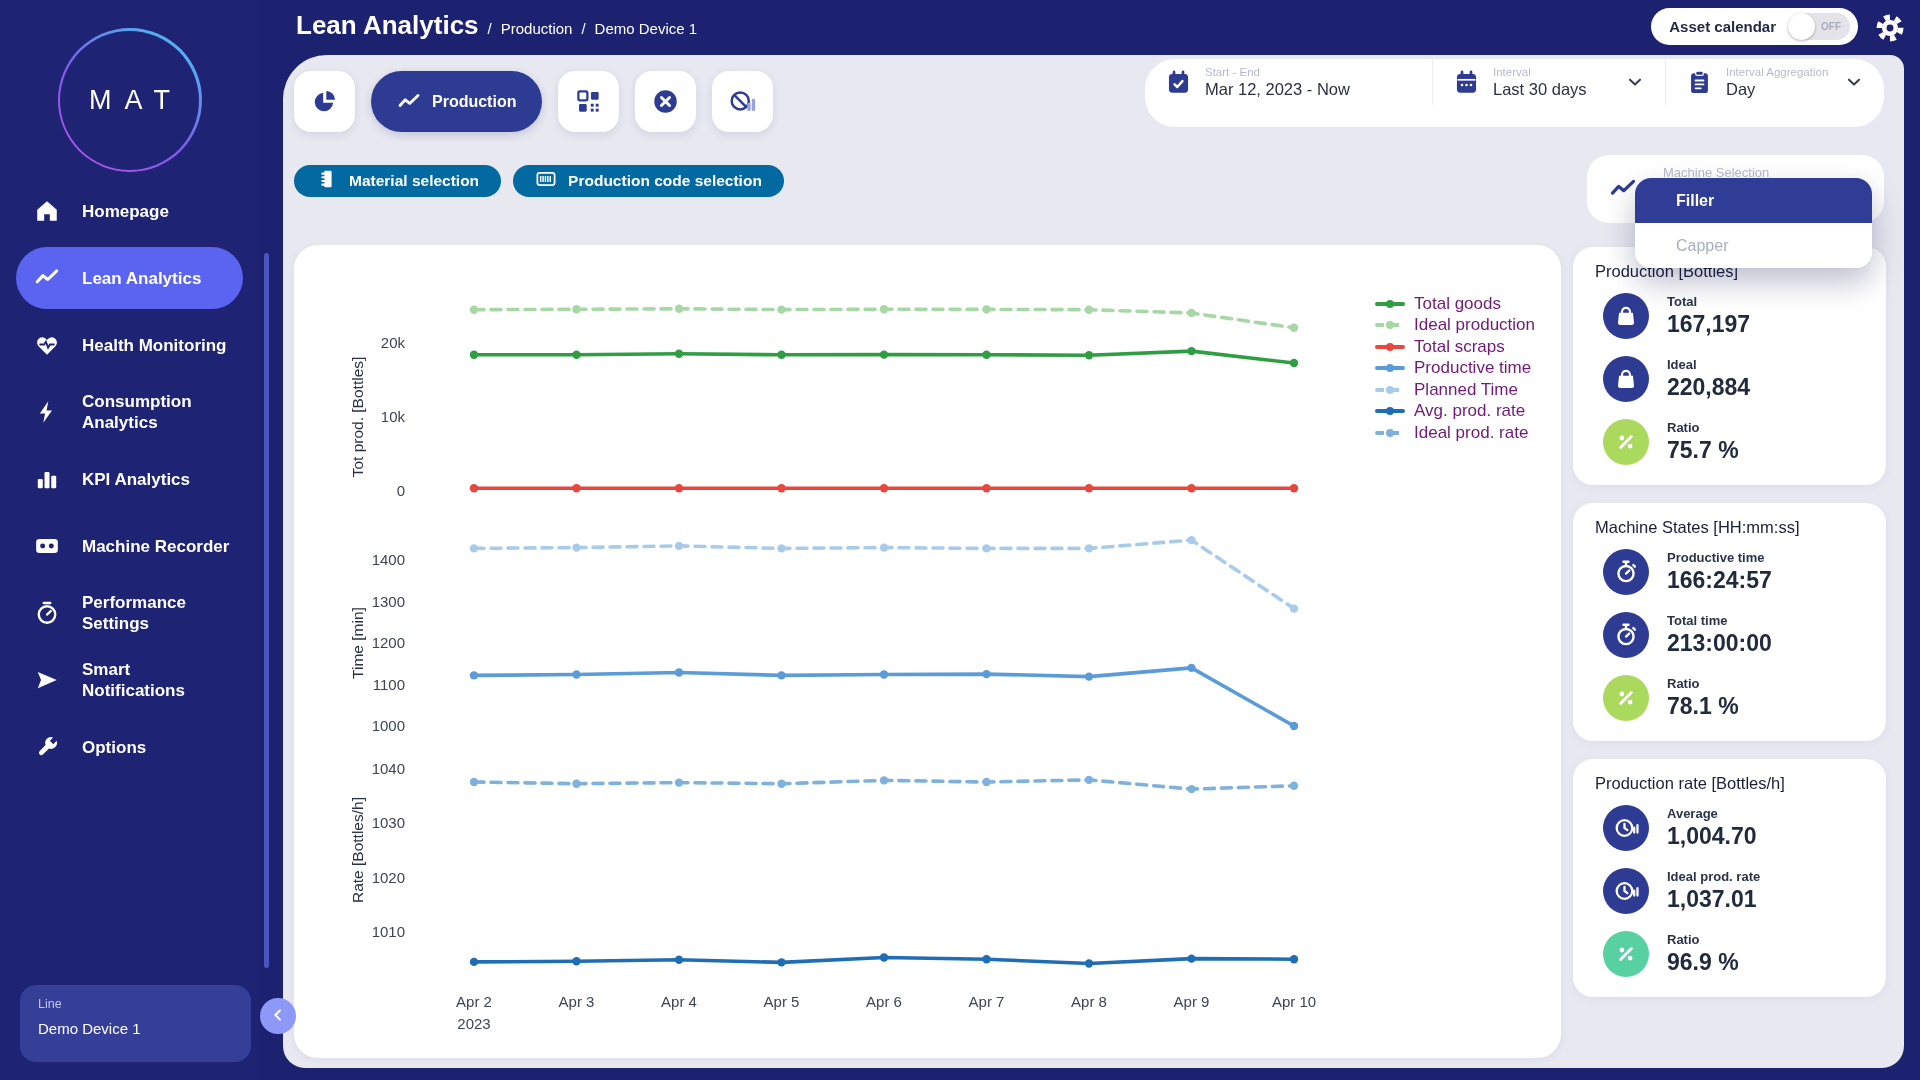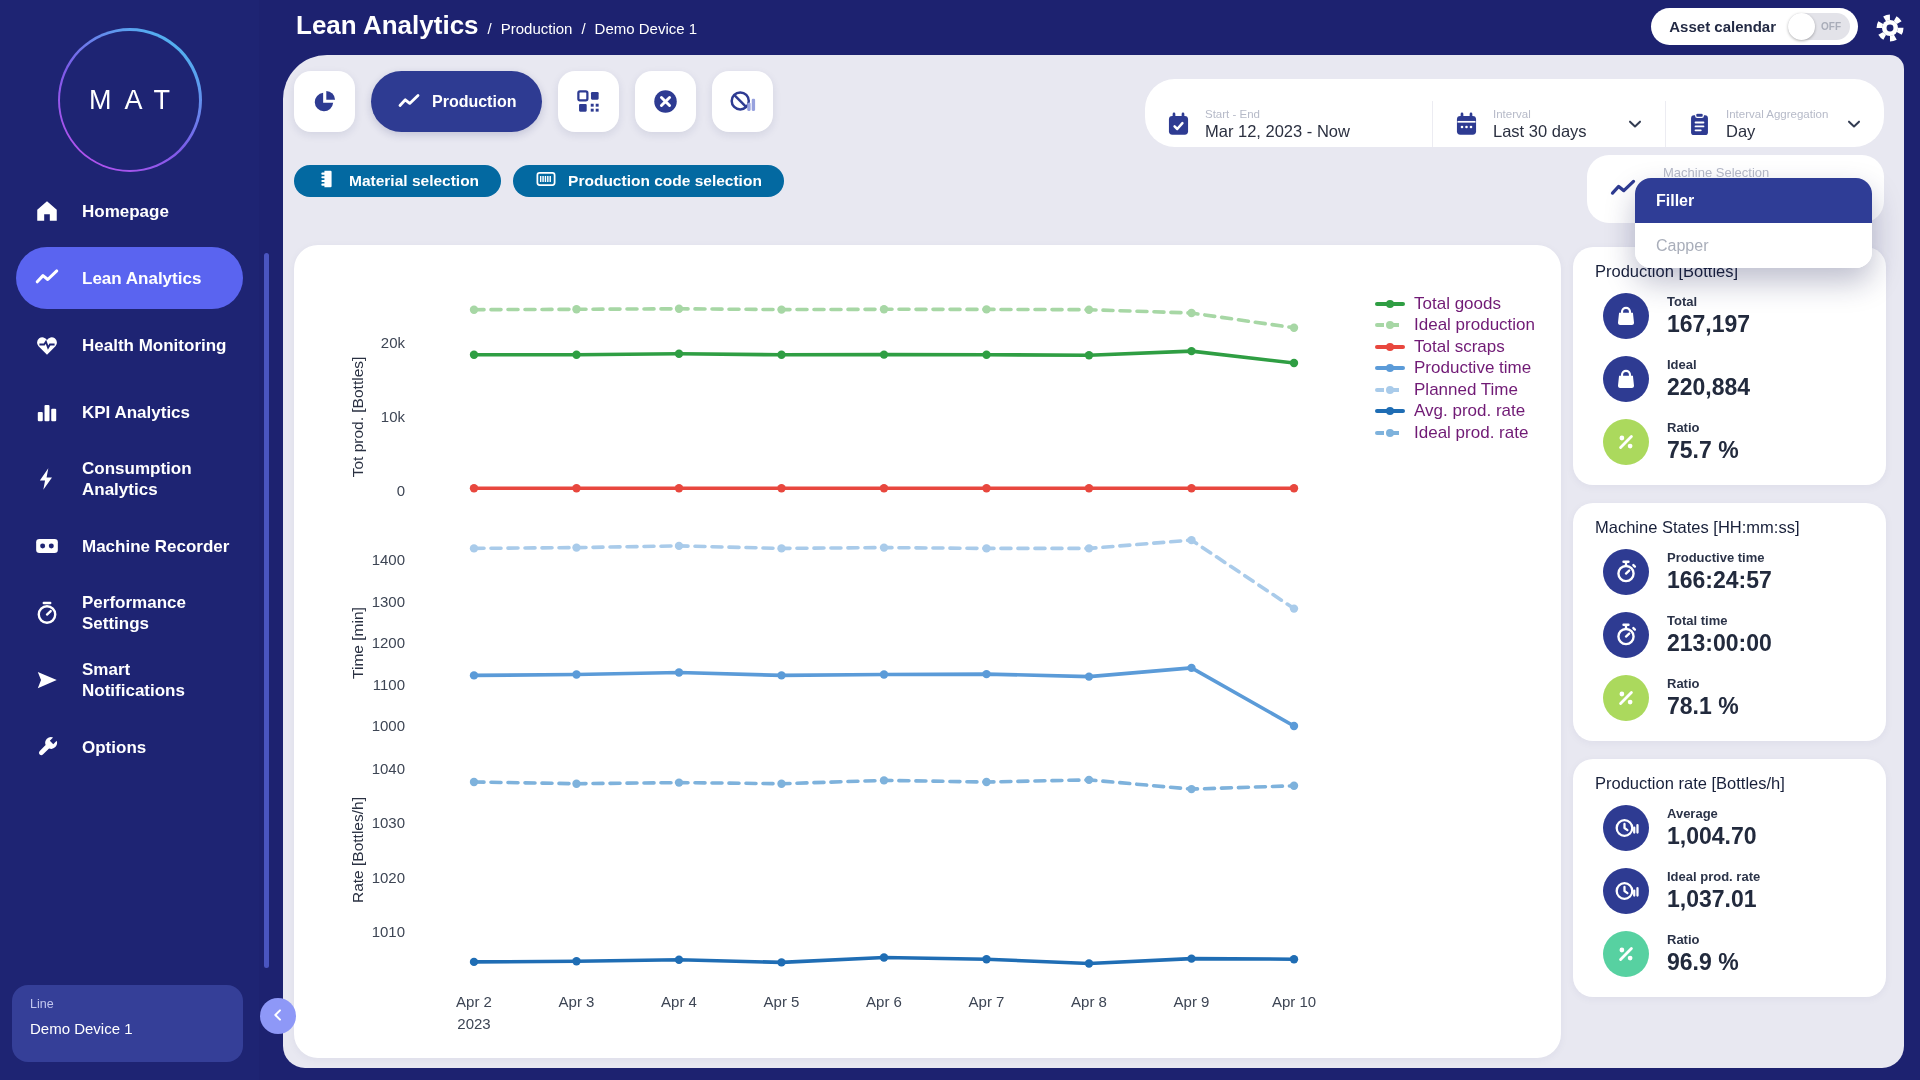--- a/index.html
+++ b/index.html
@@ -12,21 +12,21 @@
     background:linear-gradient(215deg,#45cdf2 0%,#7b5ce9 55%,#c64ff0 100%); padding:2.5px; }
   .logo-inner { width:100%; height:100%; border-radius:50%; background:#1e2473; display:flex; align-items:center; justify-content:center; }
   .logo-inner span { color:#fff; font-size:27px; letter-spacing:13px; padding-left:13px; font-weight:400; }
   .nav { margin-top:8px; }
   .nav-item { display:flex; align-items:center; gap:22px; height:62px; margin:5px 16px; padding:0 8px 0 18px; border-radius:31px; cursor:pointer; }
   .nav-item.active { background:#5a64f0; }
   .nav-ic { width:26px; height:26px; flex:0 0 26px; color:#fff; display:flex; align-items:center; justify-content:center; }
   .nav-ic svg { width:26px; height:26px; }
   .nav-label { color:#fff; font-weight:bold; font-size:17px; line-height:21px; max-width:152px; }
   .scroll-thumb { position:absolute; left:264px; top:253px; width:5px; height:715px; background:#4a55c0; border-radius:3px; }
-  .device-card { position:absolute; left:12px; bottom:18px; width:231px; height:77px; background:#353f98; border-radius:16px; padding:12px 18px; }
+  .device-card { position:absolute; left:20px; bottom:18px; width:231px; height:77px; background:#353f98; border-radius:16px; padding:12px 18px; }
   .device-label { color:#c3c7ef; font-size:12.5px; }
   .device-name { color:#fff; font-size:15px; margin-top:9px; }
   .collapse-btn { position:absolute; left:260px; top:998px; width:36px; height:36px; border-radius:50%; background:#8e98f7; border:none; color:#fff; z-index:8; cursor:pointer; display:flex; align-items:center; justify-content:center; }
 
   
   .header { position:absolute; left:283px; top:0; right:0; height:55px; background:#1d2270; }
   .crumbs { position:absolute; left:13px; top:10px; display:flex; align-items:baseline; gap:9px; color:#fff; }
   .page-title { font-size:26px; font-weight:bold; }
   .crumb-sep, .crumb { font-size:15px; }
   .asset-pill { position:absolute; right:62px; top:8px; height:37px; border-radius:19px; background:#fff; display:flex; align-items:center; gap:12px; padding:0 8px 0 18px; }
@@ -38,21 +38,21 @@
 
   
   .panel { position:absolute; left:283px; top:55px; right:16px; bottom:12px; background:#e8e8f1; border-radius:44px 14px 22px 22px; }
 
   .toolbar-left { position:absolute; left:11px; top:16px; display:flex; gap:16px; }
   .view-btn { width:61px; height:61px; border-radius:17px; background:#fff; border:none; color:#2e3b92; display:flex; align-items:center; justify-content:center; box-shadow:0 3px 9px rgba(30,35,100,.10); cursor:pointer; }
   .view-btn svg { width:27px; height:27px; }
   .view-pill { height:61px; border-radius:31px; background:#2e3b92; border:none; color:#fff; display:flex; align-items:center; gap:11px; padding:0 26px; font-size:16px; font-weight:bold; box-shadow:0 3px 9px rgba(30,35,100,.18); cursor:pointer; font-family:inherit; }
   .view-pill svg { width:24px; height:24px; }
 
-  .toolbar-right { position:absolute; left:862px; top:24px; width:739px; height:68px; background:#fff; border-radius:30px; display:flex; align-items:flex-end; }
+  .toolbar-right { position:absolute; left:862px; top:4px; width:739px; height:68px; background:#fff; border-radius:30px; display:flex; align-items:flex-start; }
   .tb-sec { display:flex; align-items:center; gap:13px; height:46px; padding:0 20px; }
   .tb-sec + .tb-sec { border-left:1px solid #ececf2; }
   .tb-sec.s1 { width:287px; } .tb-sec.s2 { width:233px; } .tb-sec.s3 { flex:1; }
   .tb-ic { width:27px; height:27px; color:#2e3b92; }
   .tb-ic svg { width:27px; height:27px; }
   .tb-col { display:flex; flex-direction:column; gap:2px; }
   .tb-label { font-size:11.5px; color:#b6bac8; }
   .tb-value { font-size:16.5px; color:#2b3040; }
   .tb-chev { margin-left:auto; width:20px; height:20px; color:#333c52; cursor:pointer; }
   .tb-chev svg { width:20px; height:20px; }
@@ -60,21 +60,21 @@
   .filters-row { position:absolute; left:11px; top:110px; display:flex; gap:12px; }
   .filter-pill { height:32px; border-radius:25px; background:#0369a1; border:none; color:#fff; font-size:15.5px; font-weight:bold; display:flex; align-items:center; gap:11px; padding:0 22px; cursor:pointer; font-family:inherit; }
   .filter-pill svg { width:22px; height:22px; }
 
   .machine-pill { position:absolute; left:1304px; top:100px; width:297px; height:68px; background:#fff; border-radius:22px; }
   .machine-pill .mp-ic { position:absolute; left:22px; top:20px; width:28px; height:28px; color:#2e3b92; }
   .machine-pill .mp-ic svg { width:28px; height:28px; }
   .machine-pill .mp-label { position:absolute; left:76px; top:10px; font-size:13px; color:#b6bac8; }
 
   .dropdown { position:absolute; left:1352px; top:123px; width:237px; border-radius:16px; overflow:hidden; background:#fff; box-shadow:0 14px 30px rgba(20,25,80,.28); z-index:9; }
-  .dd-option { height:45px; display:flex; align-items:center; padding:0 21px; font-size:16px; color:#a9aeba; cursor:pointer; background:#fff; }
+  .dd-option { height:45px; display:flex; align-items:center; padding:0 41px; font-size:16px; color:#a9aeba; cursor:pointer; background:#fff; }
   .dd-option.selected { background:#2f3d96; color:#fff; font-weight:bold; }
 
   .chart-card { position:absolute; left:11px; top:190px; width:1267px; height:813px; background:#fff; border-radius:24px; box-shadow:0 2px 8px rgba(30,35,100,.05); }
   .chart-svg { position:absolute; left:0; top:0; width:1267px; height:813px; }
   .chart-svg text { font-family:"Liberation Sans",sans-serif; }
   .chart-svg .ytick { font-size:15px; fill:#3d4554; text-anchor:end; }
   .chart-svg .xtick { font-size:15px; fill:#3d4554; }
   .chart-svg .ylab  { font-size:15.5px; fill:#2a3142; text-anchor:middle; }
   .legend { position:absolute; right:26px; top:48px; }
   .legend-row { display:flex; align-items:center; gap:9px; height:21.5px; }
@@ -125,34 +125,34 @@
           <svg width="26" height="26" viewBox="0 0 24 24">
             <path d="M12 21 4.2 13.2a4.9 4.9 0 1 1 7.8-5.8 4.9 4.9 0 1 1 7.8 5.8Z" fill="currentColor"></path>
             <polyline points="5,11.5 9.4,11.5 11,9 13,14.4 14.7,11.5 19,11.5" fill="none" stroke="#1e2473" stroke-width="1.7"></polyline>
           </svg>
         </span>
         <span class="nav-label">Health Monitoring</span>
       </div>
       <div class="nav-item">
         <span class="nav-ic" style="display: inline-flex; color: rgb(255, 255, 255);">
           <svg width="26" height="26" viewBox="0 0 24 24">
+            <path d="M13.2 2 5.4 13.4h4.8L8.6 22l8-11.4h-5Z" fill="currentColor"></path>
+          </svg>
+        </span>
+        <span class="nav-label">Consumption Analytics</span>
+      </div>
+      <div class="nav-item">
+        <span class="nav-ic" style="display: inline-flex; color: rgb(255, 255, 255);">
+          <svg width="26" height="26" viewBox="0 0 24 24">
             <rect x="3.5" y="12" width="4.6" height="8.5" rx="1" fill="currentColor"></rect>
             <rect x="9.7" y="5.5" width="4.6" height="15" rx="1" fill="currentColor"></rect>
             <rect x="15.9" y="9" width="4.6" height="11.5" rx="1" fill="currentColor"></rect>
           </svg>
         </span>
         <span class="nav-label">KPI Analytics</span>
-      </div>
-      <div class="nav-item">
-        <span class="nav-ic" style="display: inline-flex; color: rgb(255, 255, 255);">
-          <svg width="26" height="26" viewBox="0 0 24 24">
-            <path d="M13.2 2 5.4 13.4h4.8L8.6 22l8-11.4h-5Z" fill="currentColor"></path>
-          </svg>
-        </span>
-        <span class="nav-label">Consumption Analytics</span>
       </div>
       <div class="nav-item">
         <span class="nav-ic" style="display: inline-flex; color: rgb(255, 255, 255);">
           <svg width="26" height="26" viewBox="0 0 24 24">
             <rect x="2" y="5.5" width="20" height="13" rx="3" fill="currentColor"></rect>
             <circle cx="8" cy="12" r="2.3" fill="#1e2473"></circle>
             <circle cx="16" cy="12" r="2.3" fill="#1e2473"></circle>
           </svg>
         </span>
         <span class="nav-label">Machine Recorder</span>

